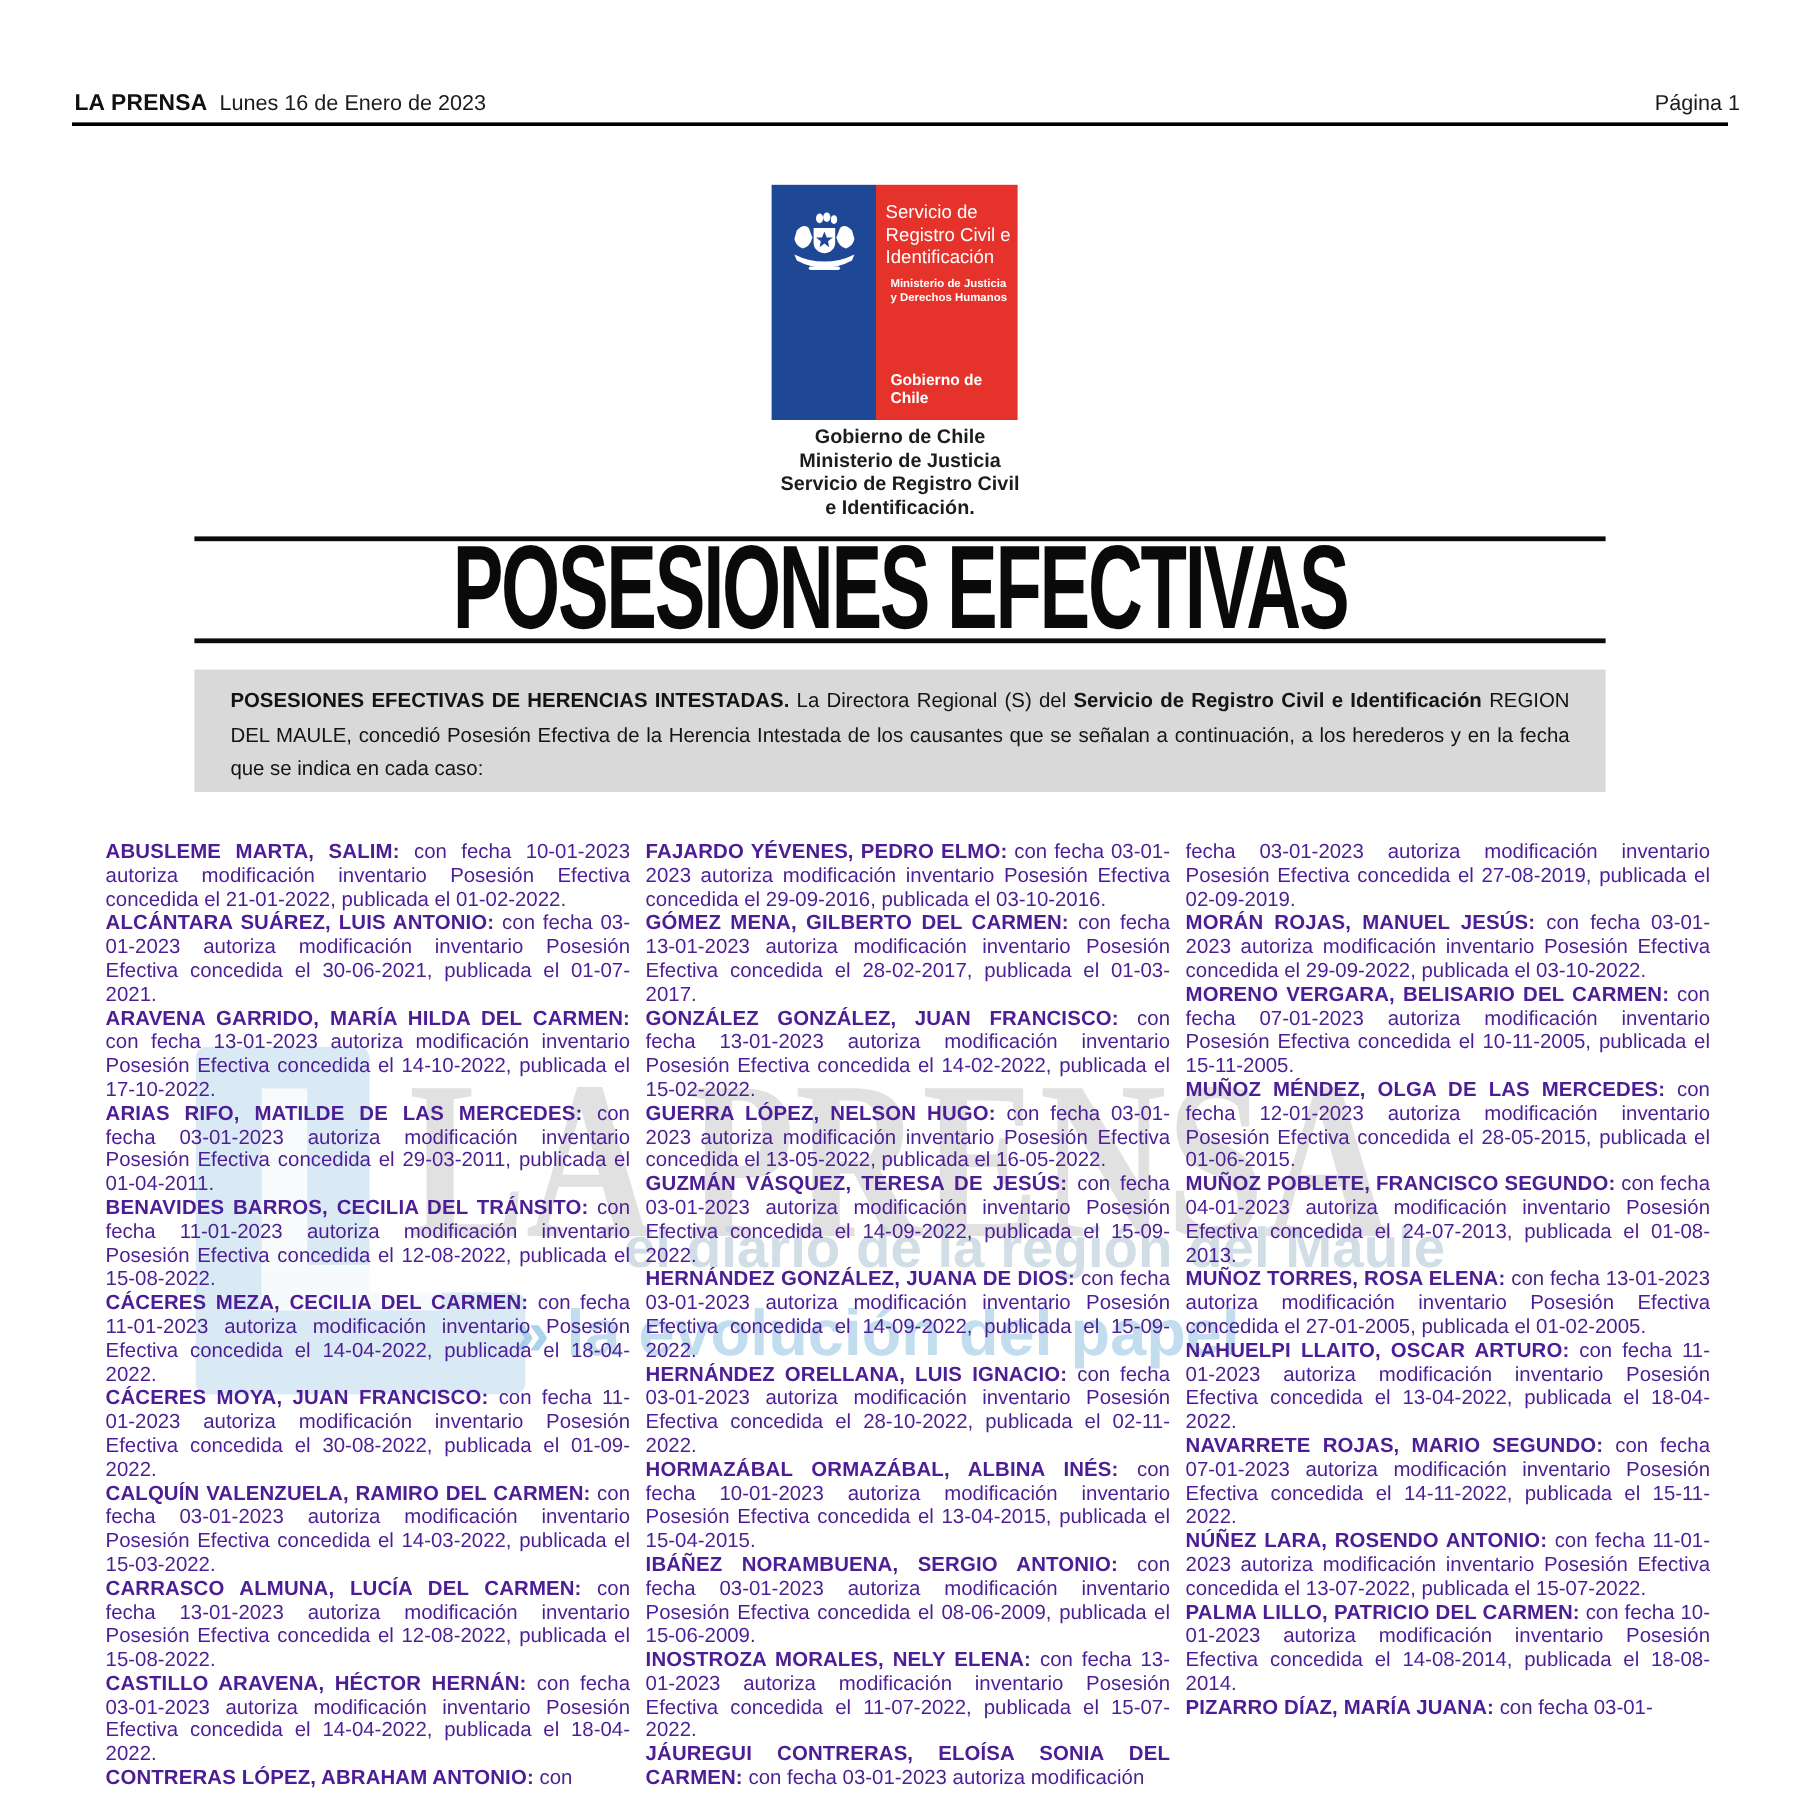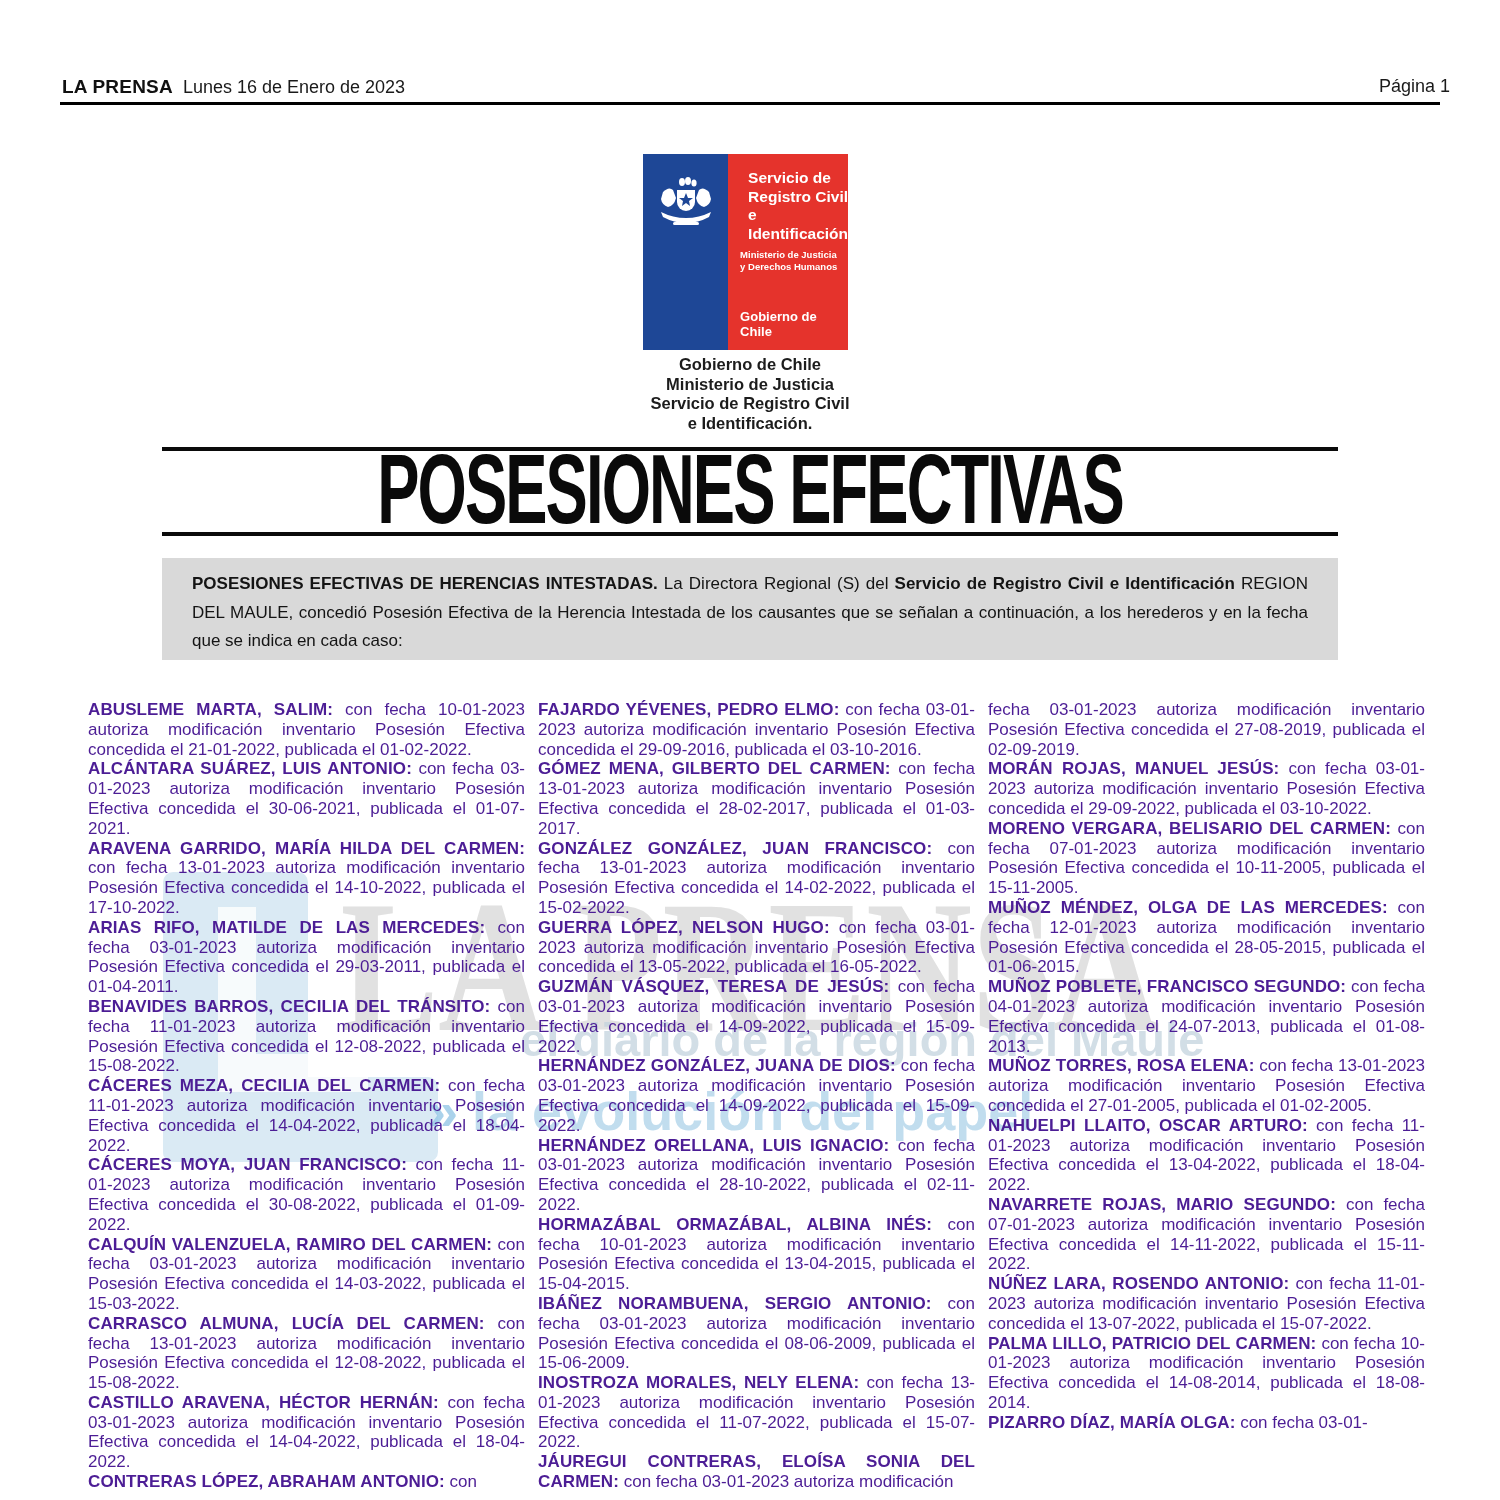--- a/index.html
+++ b/index.html
@@ -11,21 +11,21 @@
   .brand{font-weight:bold;font-size:19px;letter-spacing:.2px;}
   .issue-date{font-size:18px;margin-left:10px;color:#1a1a1a;}
   .pagenum{position:absolute;right:50px;top:76px;font-size:18px;color:#1a1a1a;}
   .header-rule{position:absolute;left:60px;top:102px;width:1380px;height:3px;background:#000;}
 
   
   .gov-logo{position:absolute;left:643px;top:154px;width:205px;height:196px;display:flex;}
   .logo-blue{width:87px;background:#1e4796;position:relative;}
   .logo-blue svg{position:absolute;left:50%;top:22px;transform:translateX(-50%);}
   .logo-red{flex:1;background:#e5332c;position:relative;color:#fff;}
-  .logo-title{font-weight:bold;font-size:15.5px;line-height:18.5px;padding:15px 0 0 20px;}
+  .logo-title{font-weight:normal;font-size:15.5px;line-height:18.5px;padding:15px 0 0 8px;}
   .logo-sub{font-weight:bold;font-size:9.5px;line-height:12px;padding:6px 0 0 12px;}
   .logo-bottom{position:absolute;left:12px;bottom:11px;font-weight:bold;font-size:13px;}
 
   .logo-caption{position:absolute;left:0;top:355px;width:1500px;text-align:center;font-weight:bold;font-size:16.5px;line-height:19.5px;color:#1c1c1c;}
 
   
   .rule{position:absolute;left:162px;width:1176px;height:4px;background:#0a0a0a;}
   .rule-top{top:447px;}
   .rule-bottom{top:532px;}
   .big-title{position:absolute;left:0;top:443px;width:1500px;margin:0;text-align:center;
@@ -161,17 +161,17 @@
         <p class="entry"><span>fecha 03-01-2023 autoriza modificación inventario Posesión Efectiva concedida el 27-08-2019, publicada el 02-09-2019.</span></p>
         <p class="entry"><b>MORÁN ROJAS, MANUEL JESÚS:</b> <span>con fecha 03-01-2023 autoriza modificación inventario Posesión Efectiva concedida el 29-09-2022, publicada el 03-10-2022.</span></p>
         <p class="entry"><b>MORENO VERGARA, BELISARIO DEL CARMEN:</b> <span>con fecha 07-01-2023 autoriza modificación inventario Posesión Efectiva concedida el 10-11-2005, publicada el 15-11-2005.</span></p>
         <p class="entry"><b>MUÑOZ MÉNDEZ, OLGA DE LAS MERCEDES:</b> <span>con fecha 12-01-2023 autoriza modificación inventario Posesión Efectiva concedida el 28-05-2015, publicada el 01-06-2015.</span></p>
         <p class="entry"><b>MUÑOZ POBLETE, FRANCISCO SEGUNDO:</b> <span>con fecha 04-01-2023 autoriza modificación inventario Posesión Efectiva concedida el 24-07-2013, publicada el 01-08-2013.</span></p>
         <p class="entry"><b>MUÑOZ TORRES, ROSA ELENA:</b> <span>con fecha 13-01-2023 autoriza modificación inventario Posesión Efectiva concedida el 27-01-2005, publicada el 01-02-2005.</span></p>
         <p class="entry"><b>NAHUELPI LLAITO, OSCAR ARTURO:</b> <span>con fecha 11-01-2023 autoriza modificación inventario Posesión Efectiva concedida el 13-04-2022, publicada el 18-04-2022.</span></p>
         <p class="entry"><b>NAVARRETE ROJAS, MARIO SEGUNDO:</b> <span>con fecha 07-01-2023 autoriza modificación inventario Posesión Efectiva concedida el 14-11-2022, publicada el 15-11-2022.</span></p>
         <p class="entry"><b>NÚÑEZ LARA, ROSENDO ANTONIO:</b> <span>con fecha 11-01-2023 autoriza modificación inventario Posesión Efectiva concedida el 13-07-2022, publicada el 15-07-2022.</span></p>
         <p class="entry"><b>PALMA LILLO, PATRICIO DEL CARMEN:</b> <span>con fecha 10-01-2023 autoriza modificación inventario Posesión Efectiva concedida el 14-08-2014, publicada el 18-08-2014.</span></p>
-        <p class="entry"><b>PIZARRO DÍAZ, MARÍA OLGA:</b> <span>con fecha 03-01-</span></p>
+        <p class="entry"><b>PIZARRO DÍAZ, MARÍA JUANA:</b> <span>con fecha 03-01-</span></p>
       </div>
   </div>
 
 </div>
 
 </body></html>

